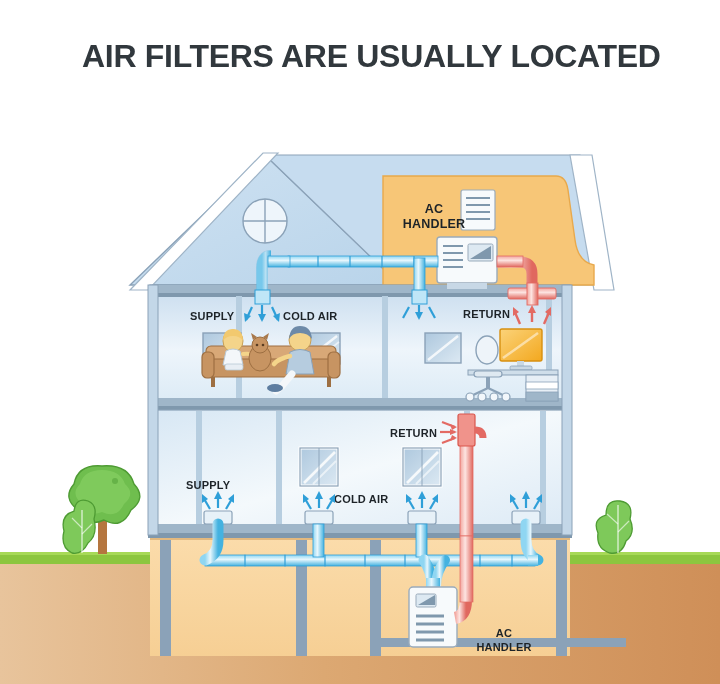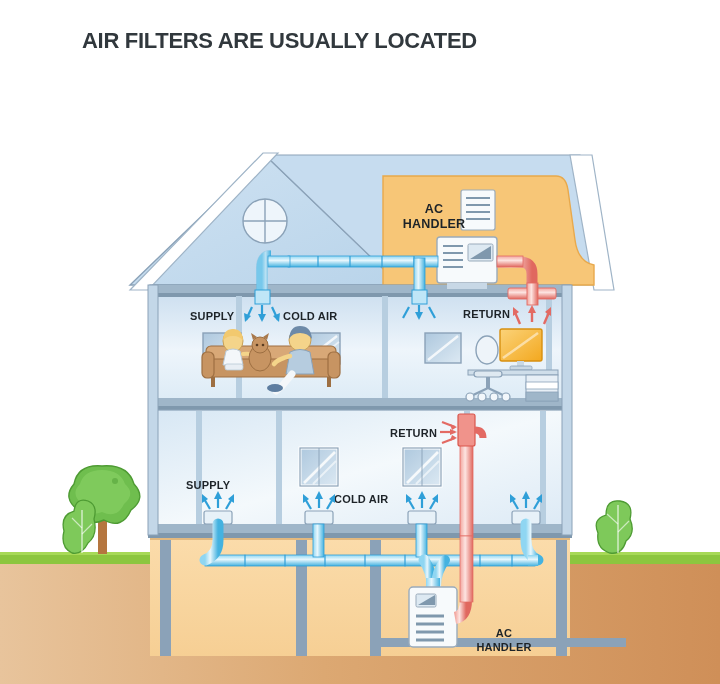--- a/index.html
+++ b/index.html
@@ -7,24 +7,24 @@
     width:720px;height:684px;
     background:#ffffff;
     font-family:"Liberation Sans", sans-serif;
     overflow:hidden;
     position:relative;
   }
   #stage{position:relative;width:720px;height:684px;overflow:hidden;background:#fff;}
 
   
   #headline{
-    position:absolute;left:82px;top:24px;width:580px;
+    position:absolute;left:82px;top:40px;width:580px;
     font-family:"Liberation Sans", sans-serif;
     font-weight:bold;
-    font-size:22px;
+    font-size:32px;
     line-height:33px;
     letter-spacing:-0.3px;
     color:#31383d;
     text-transform:uppercase;
   }
   #headline .ln{display:block;white-space:nowrap;}
 
   
   #art{position:absolute;left:0;top:0;width:720px;height:684px;}
 

